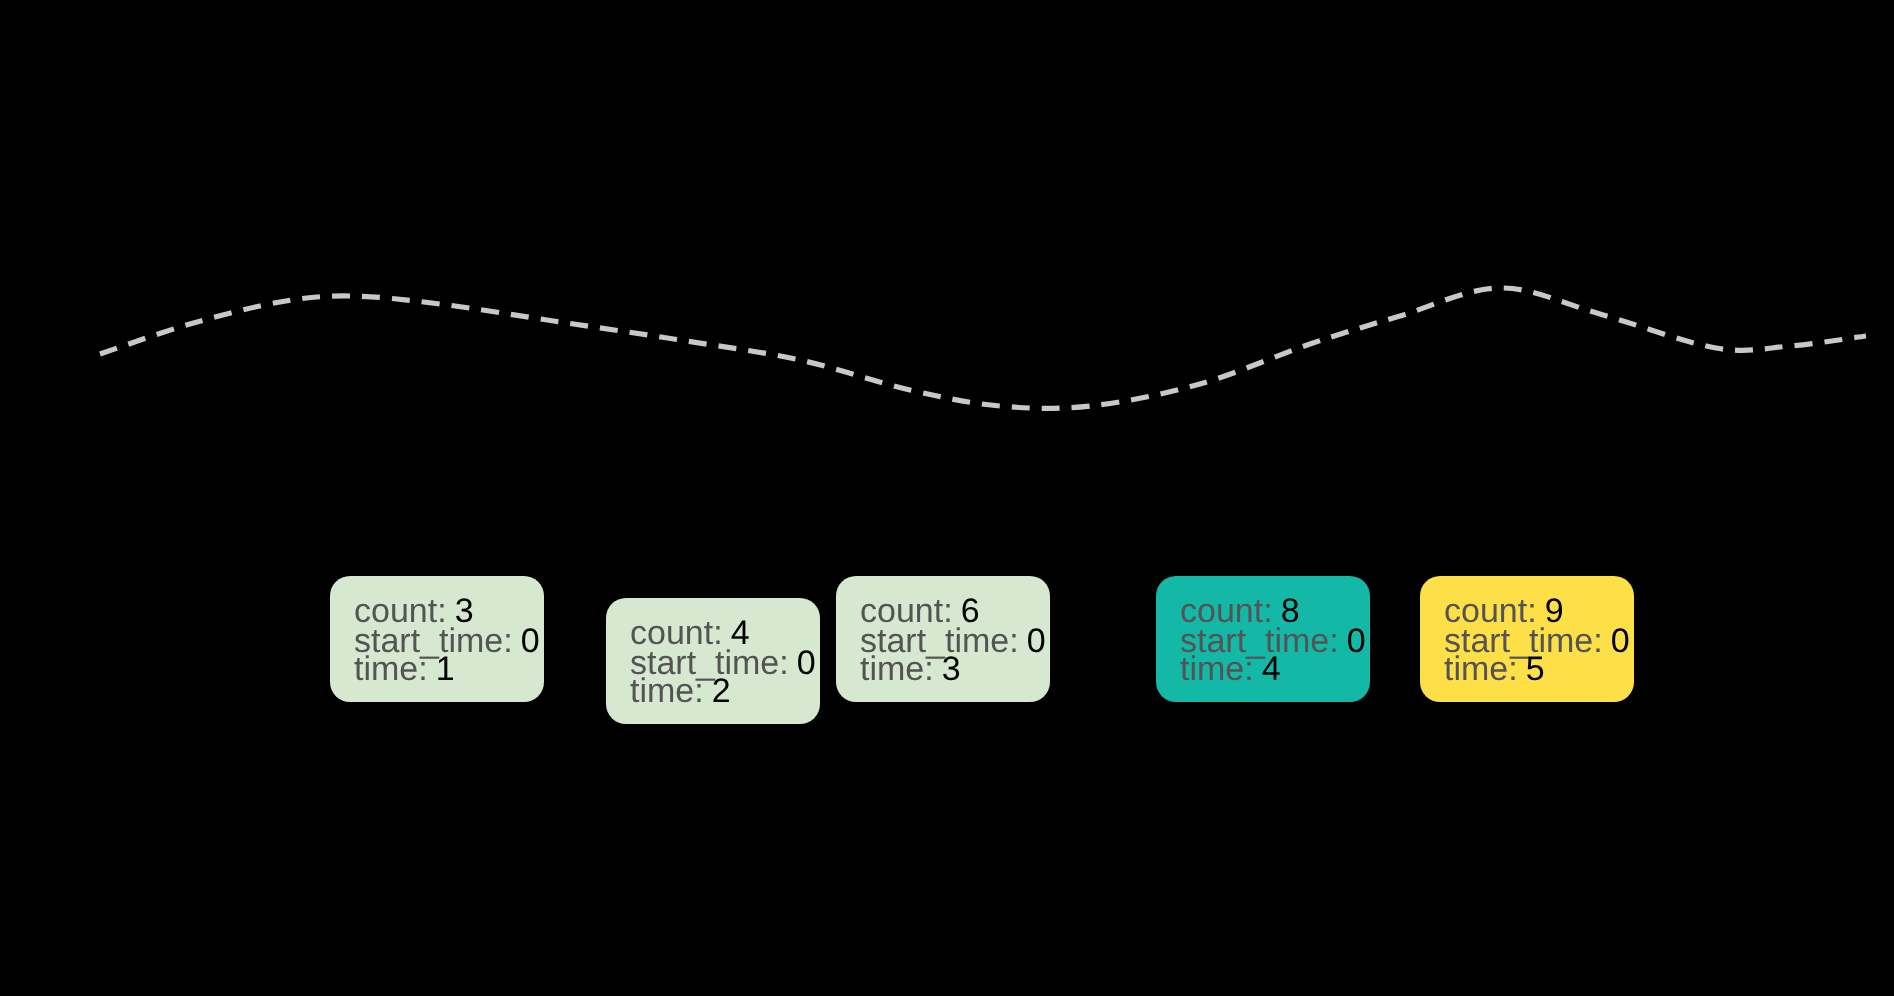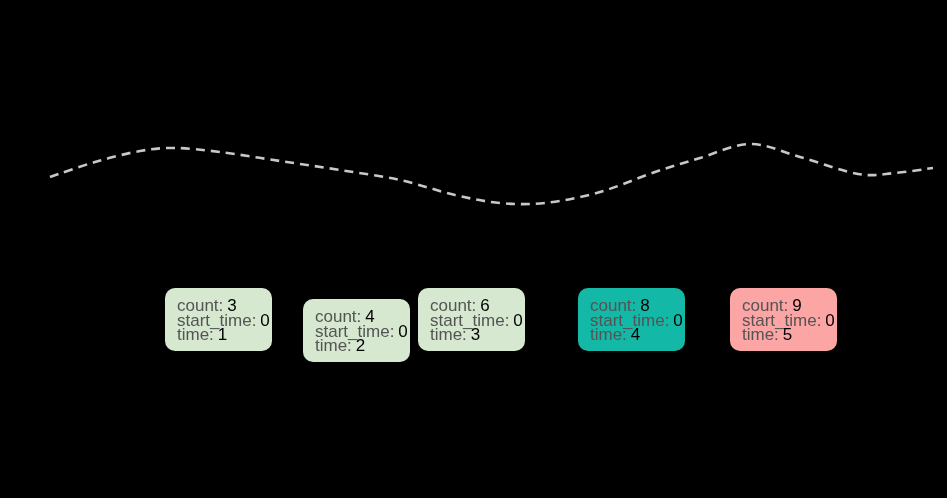--- a/index.html
+++ b/index.html
@@ -70,19 +70,19 @@
     <div class="line"><span class="lbl" style="color: rgb(84, 84, 84);">start_time:</span><span class="val" style="color: rgb(0, 0, 0);">0</span></div>
     <div class="line"><span class="lbl" style="color: rgb(84, 84, 84);">time:</span><span class="val" style="color: rgb(0, 0, 0);">3</span></div>
   </div>
 
   <div class="card" style="background: #14b8a6;">
     <div class="line"><span class="lbl" style="color: rgb(84, 84, 84);">count:</span><span class="val" style="color: rgb(0, 0, 0);">8</span></div>
     <div class="line"><span class="lbl" style="color: rgb(84, 84, 84);">start_time:</span><span class="val" style="color: rgb(0, 0, 0);">0</span></div>
     <div class="line"><span class="lbl" style="color: rgb(84, 84, 84);">time:</span><span class="val" style="color: rgb(0, 0, 0);">4</span></div>
   </div>
 
-  <div class="card" style="background: #fca5a5; margin-left: 20px;">
+  <div class="card" style="background: #fde047;">
     <div class="line"><span class="lbl" style="color: rgb(84, 84, 84);">count:</span><span class="val" style="color: rgb(0, 0, 0);">9</span></div>
     <div class="line"><span class="lbl" style="color: rgb(84, 84, 84);">start_time:</span><span class="val" style="color: rgb(0, 0, 0);">0</span></div>
     <div class="line"><span class="lbl" style="color: rgb(84, 84, 84);">time:</span><span class="val" style="color: rgb(0, 0, 0);">5</span></div>
   </div>
 
 </div>
 
 </body></html>

